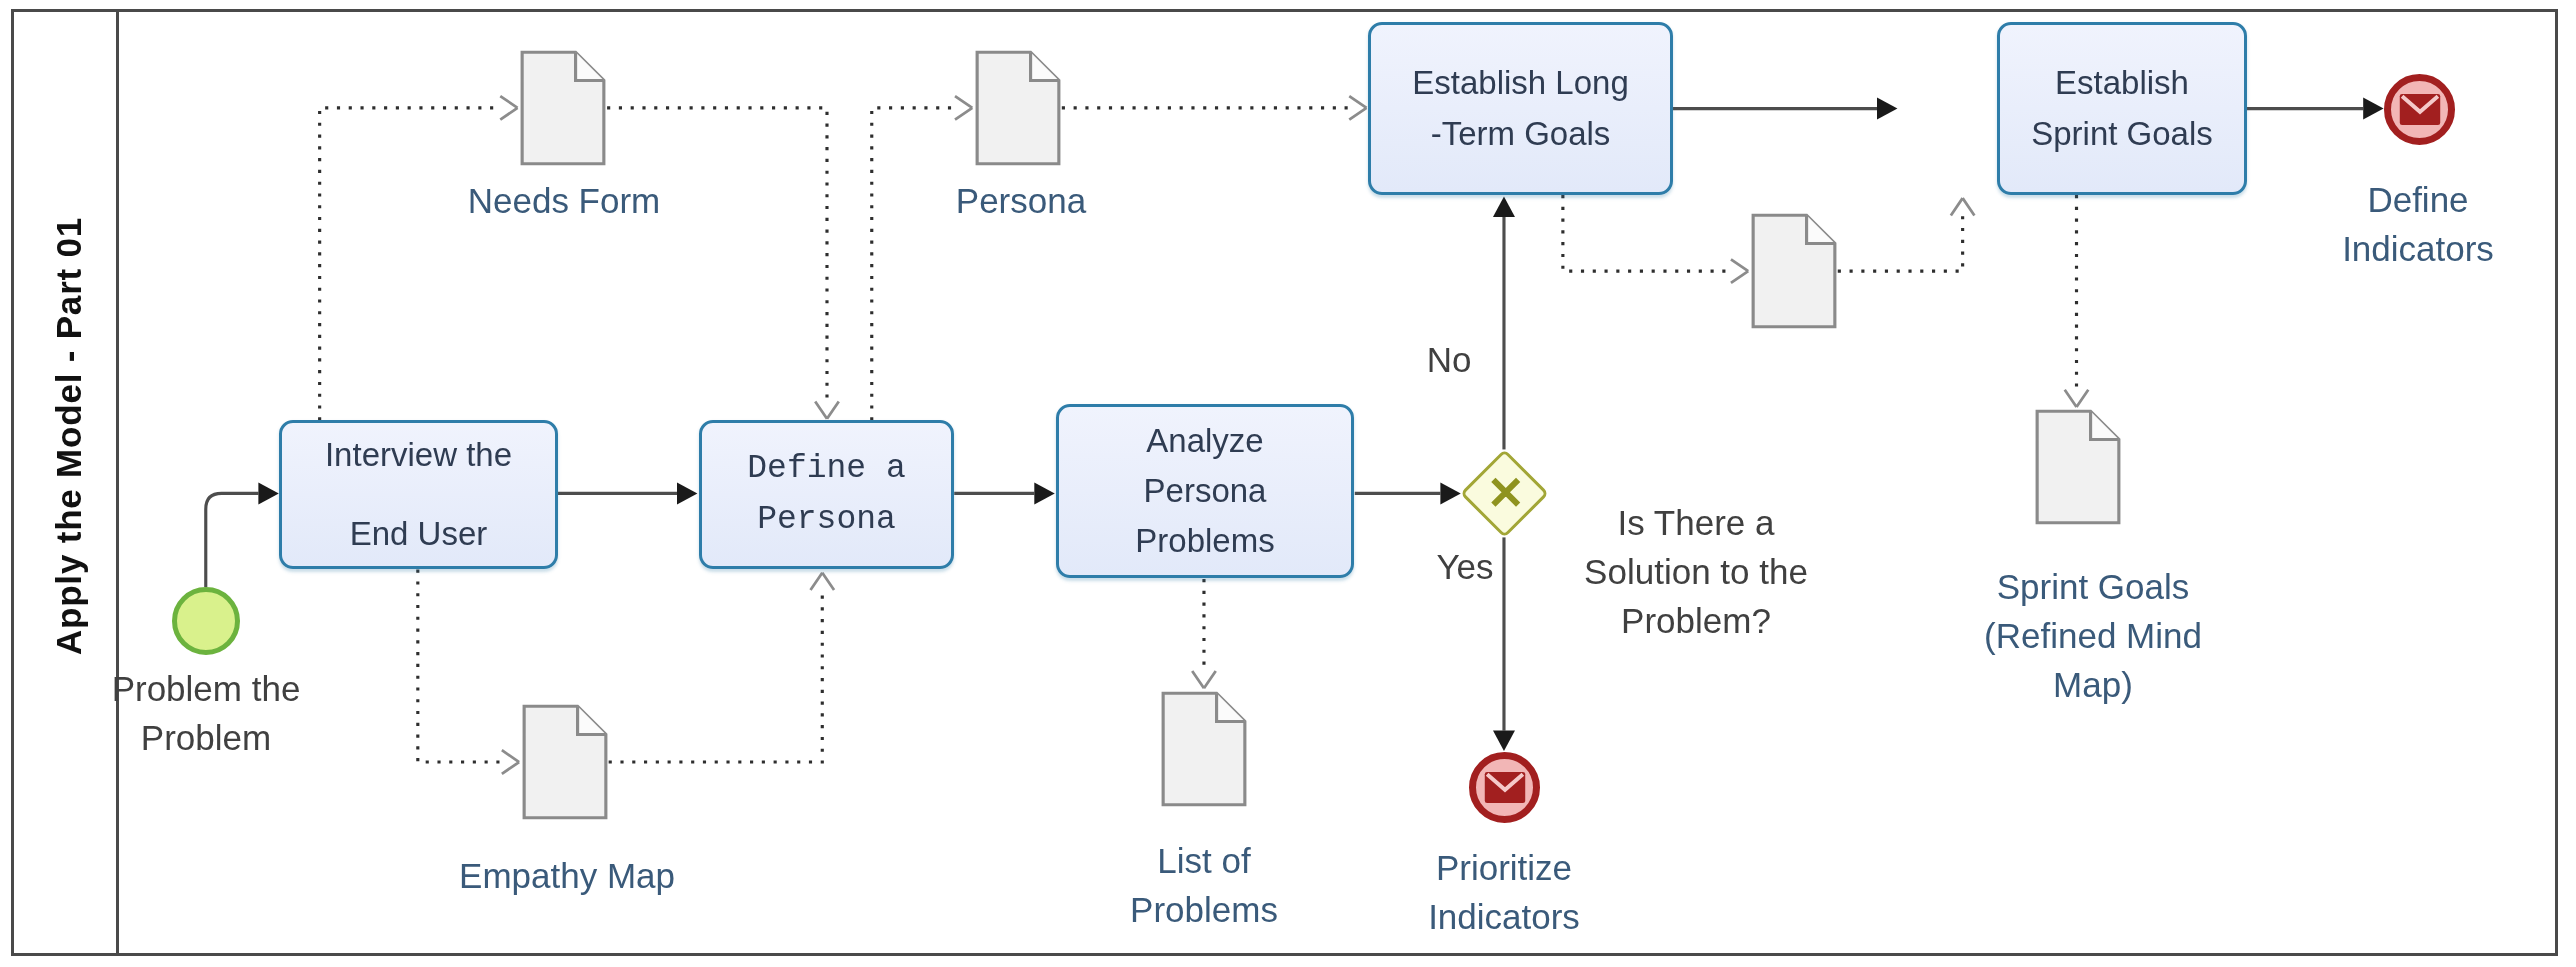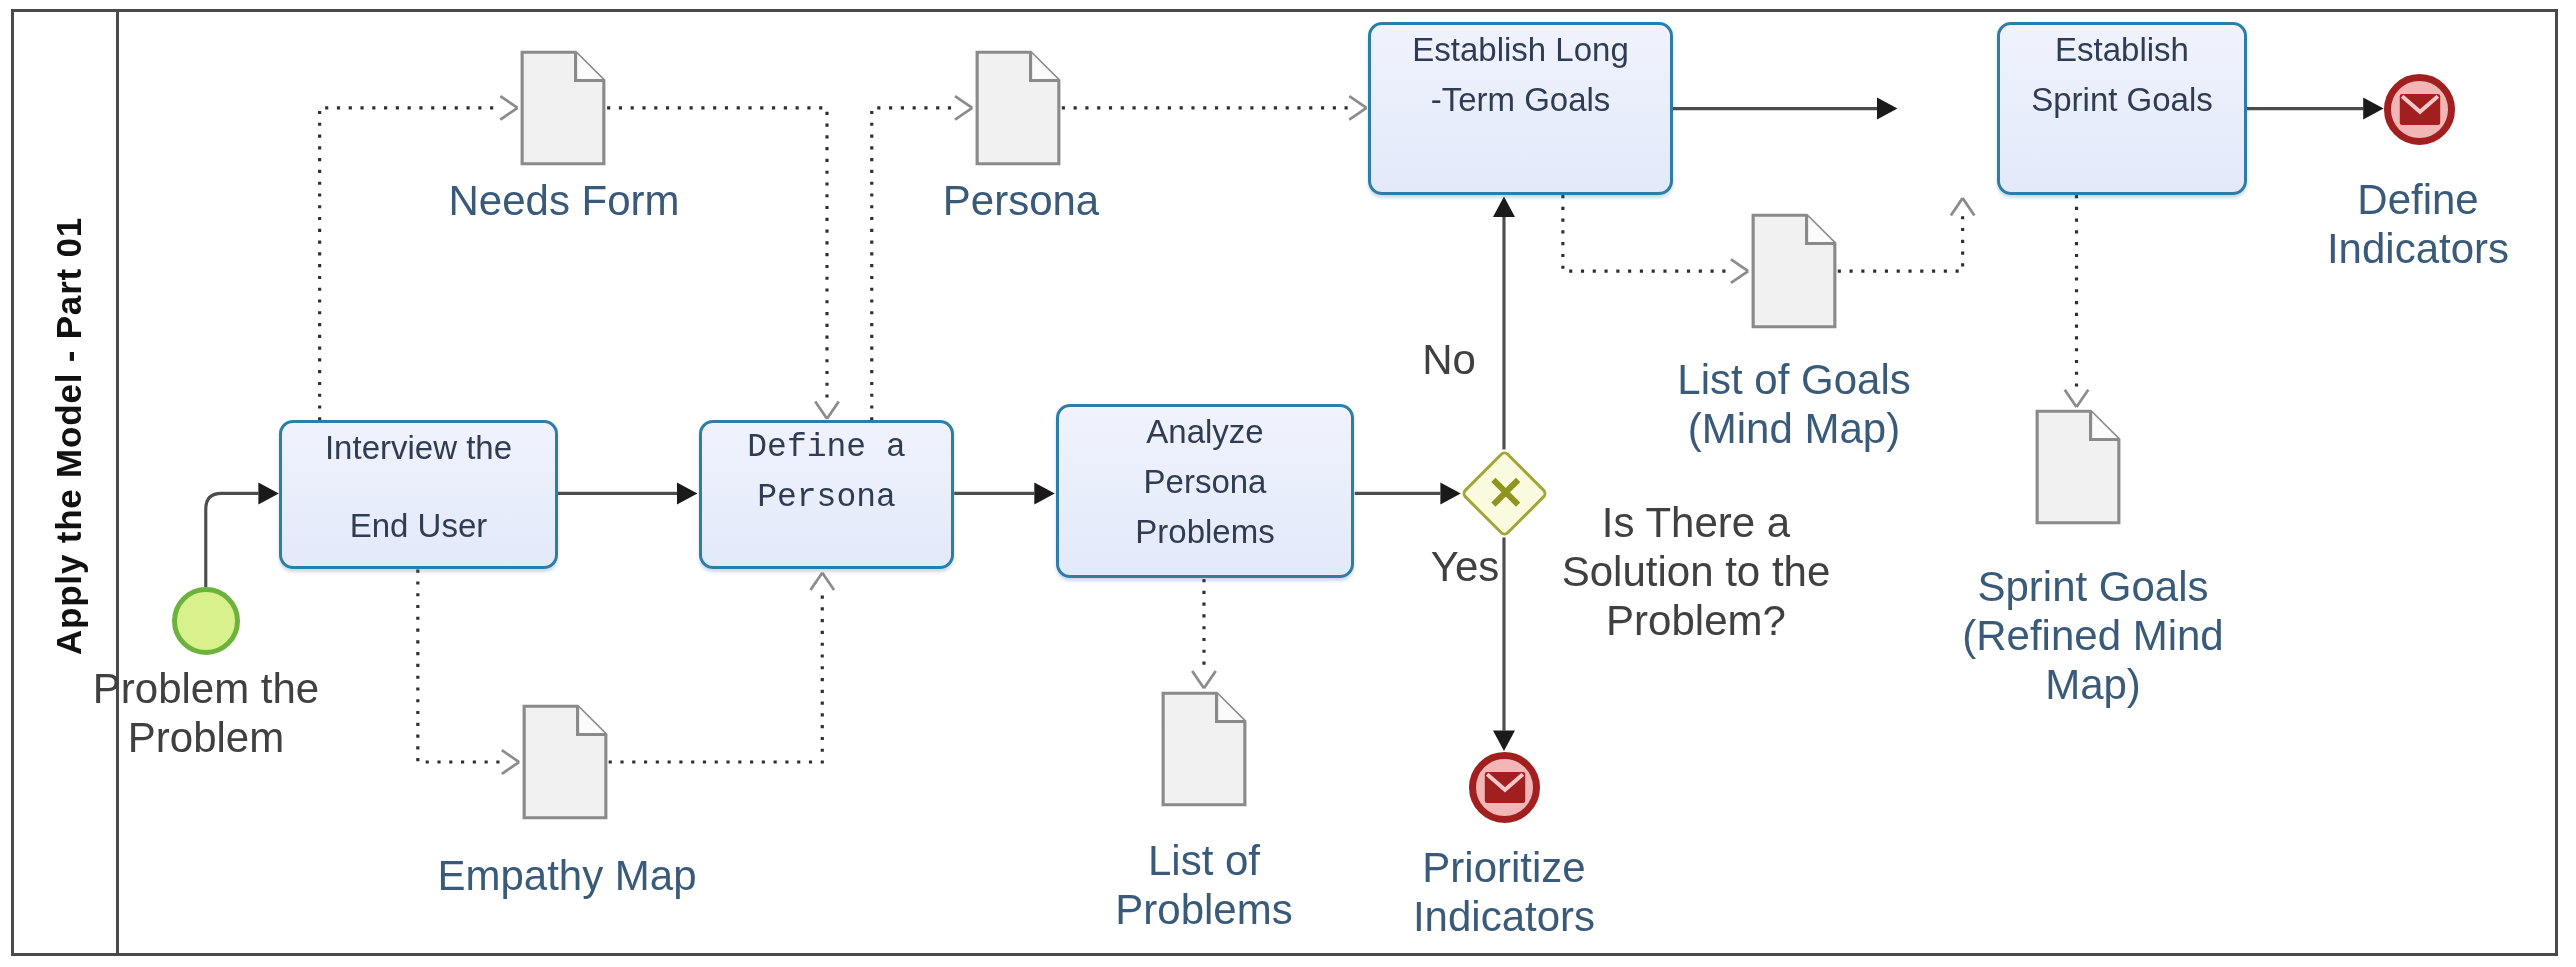--- a/index.html
+++ b/index.html
@@ -27,21 +27,21 @@
   svg.wires{position:absolute;left:0;top:0;width:2576px;height:968px;}
   .seq{stroke:#4d4d4d;stroke-width:4;fill:none;}
   .assoc{stroke:#2e2e2e;stroke-width:4;fill:none;stroke-dasharray:4 11;}
   .ah{fill:#1a1a1a;stroke:none;}
   .oah{stroke:#8c8c8c;stroke-width:3.5;fill:none;}
   
   .task{
     position:absolute;box-sizing:border-box;
     background:linear-gradient(#f0f3fd,#e2e9f9);
     border:3.1px solid #2e7da9;border-radius:14px;
-    display:flex;flex-direction:column;align-items:center;justify-content:flex-start;
+    display:flex;flex-direction:column;align-items:center;justify-content:center;
     color:#2f3c52;font-size:33px;line-height:1.52;text-align:center;
     box-shadow:0 2.4px 3.1px rgba(46,125,169,0.25);
   }
   .task span{display:block;}
   
   .event{position:absolute;box-sizing:border-box;border-radius:50%;
     display:flex;align-items:center;justify-content:center;}
   .event.start{width:68px;height:68px;border:5.5px solid #6cb33e;background:#d9f18c;}
   .event.end{width:71px;height:71px;border:7.9px solid #a21f1f;background:#f2b6b6;}
   
@@ -53,21 +53,21 @@
   .gateway .cross{
     position:absolute;left:50%;top:50%;
     transform:translate(-50%,-54%) rotate(-45deg);
     font-size:46px;font-weight:bold;color:#8f931f;line-height:1;
   }
   
   .doc{position:absolute;width:88px;height:118px;}
   
   .lbl{
     position:absolute;transform:translateX(-50%);
-    font-size:42px;line-height:49px;color:#3a5a7a;text-align:center;white-space:nowrap;
+    font-size:35px;line-height:49px;color:#3a5a7a;text-align:center;white-space:nowrap;
   }
   .lbl span{display:block;}
   .lbl.dark{color:#404040;}
 </style>
 </head>
 <body>
 
 <div id="canvas">
 
   <div class="pool"></div>
@@ -260,24 +260,20 @@
     <span>List of</span>
     <span>Problems</span>
   </div>
 
   <div class="doc" style="left:1750px;top:212px;">
     <svg width="88" height="118" viewBox="0 0 112 150">
       <path d="M4,4 H72 L108,40 V146 H4 Z" fill="#f1f1f1" stroke="#8a8a8a" stroke-width="4"></path>
       <path d="M72,4 V40 H108" fill="#fbfbfb" stroke="#8a8a8a" stroke-width="4"></path>
     </svg>
   </div>
-  <div class="lbl" style="left:1794px;top:355px;">
-    <span>List of Goals</span>
-    <span>(Mind Map)</span>
-  </div>
 
   <div class="doc" style="left:2034px;top:408px;">
     <svg width="88" height="118" viewBox="0 0 112 150">
       <path d="M4,4 H72 L108,40 V146 H4 Z" fill="#f1f1f1" stroke="#8a8a8a" stroke-width="4"></path>
       <path d="M72,4 V40 H108" fill="#fbfbfb" stroke="#8a8a8a" stroke-width="4"></path>
     </svg>
   </div>
   <div class="lbl" style="left:2093px;top:562px;">
     <span>Sprint Goals</span>
     <span>(Refined Mind</span>

